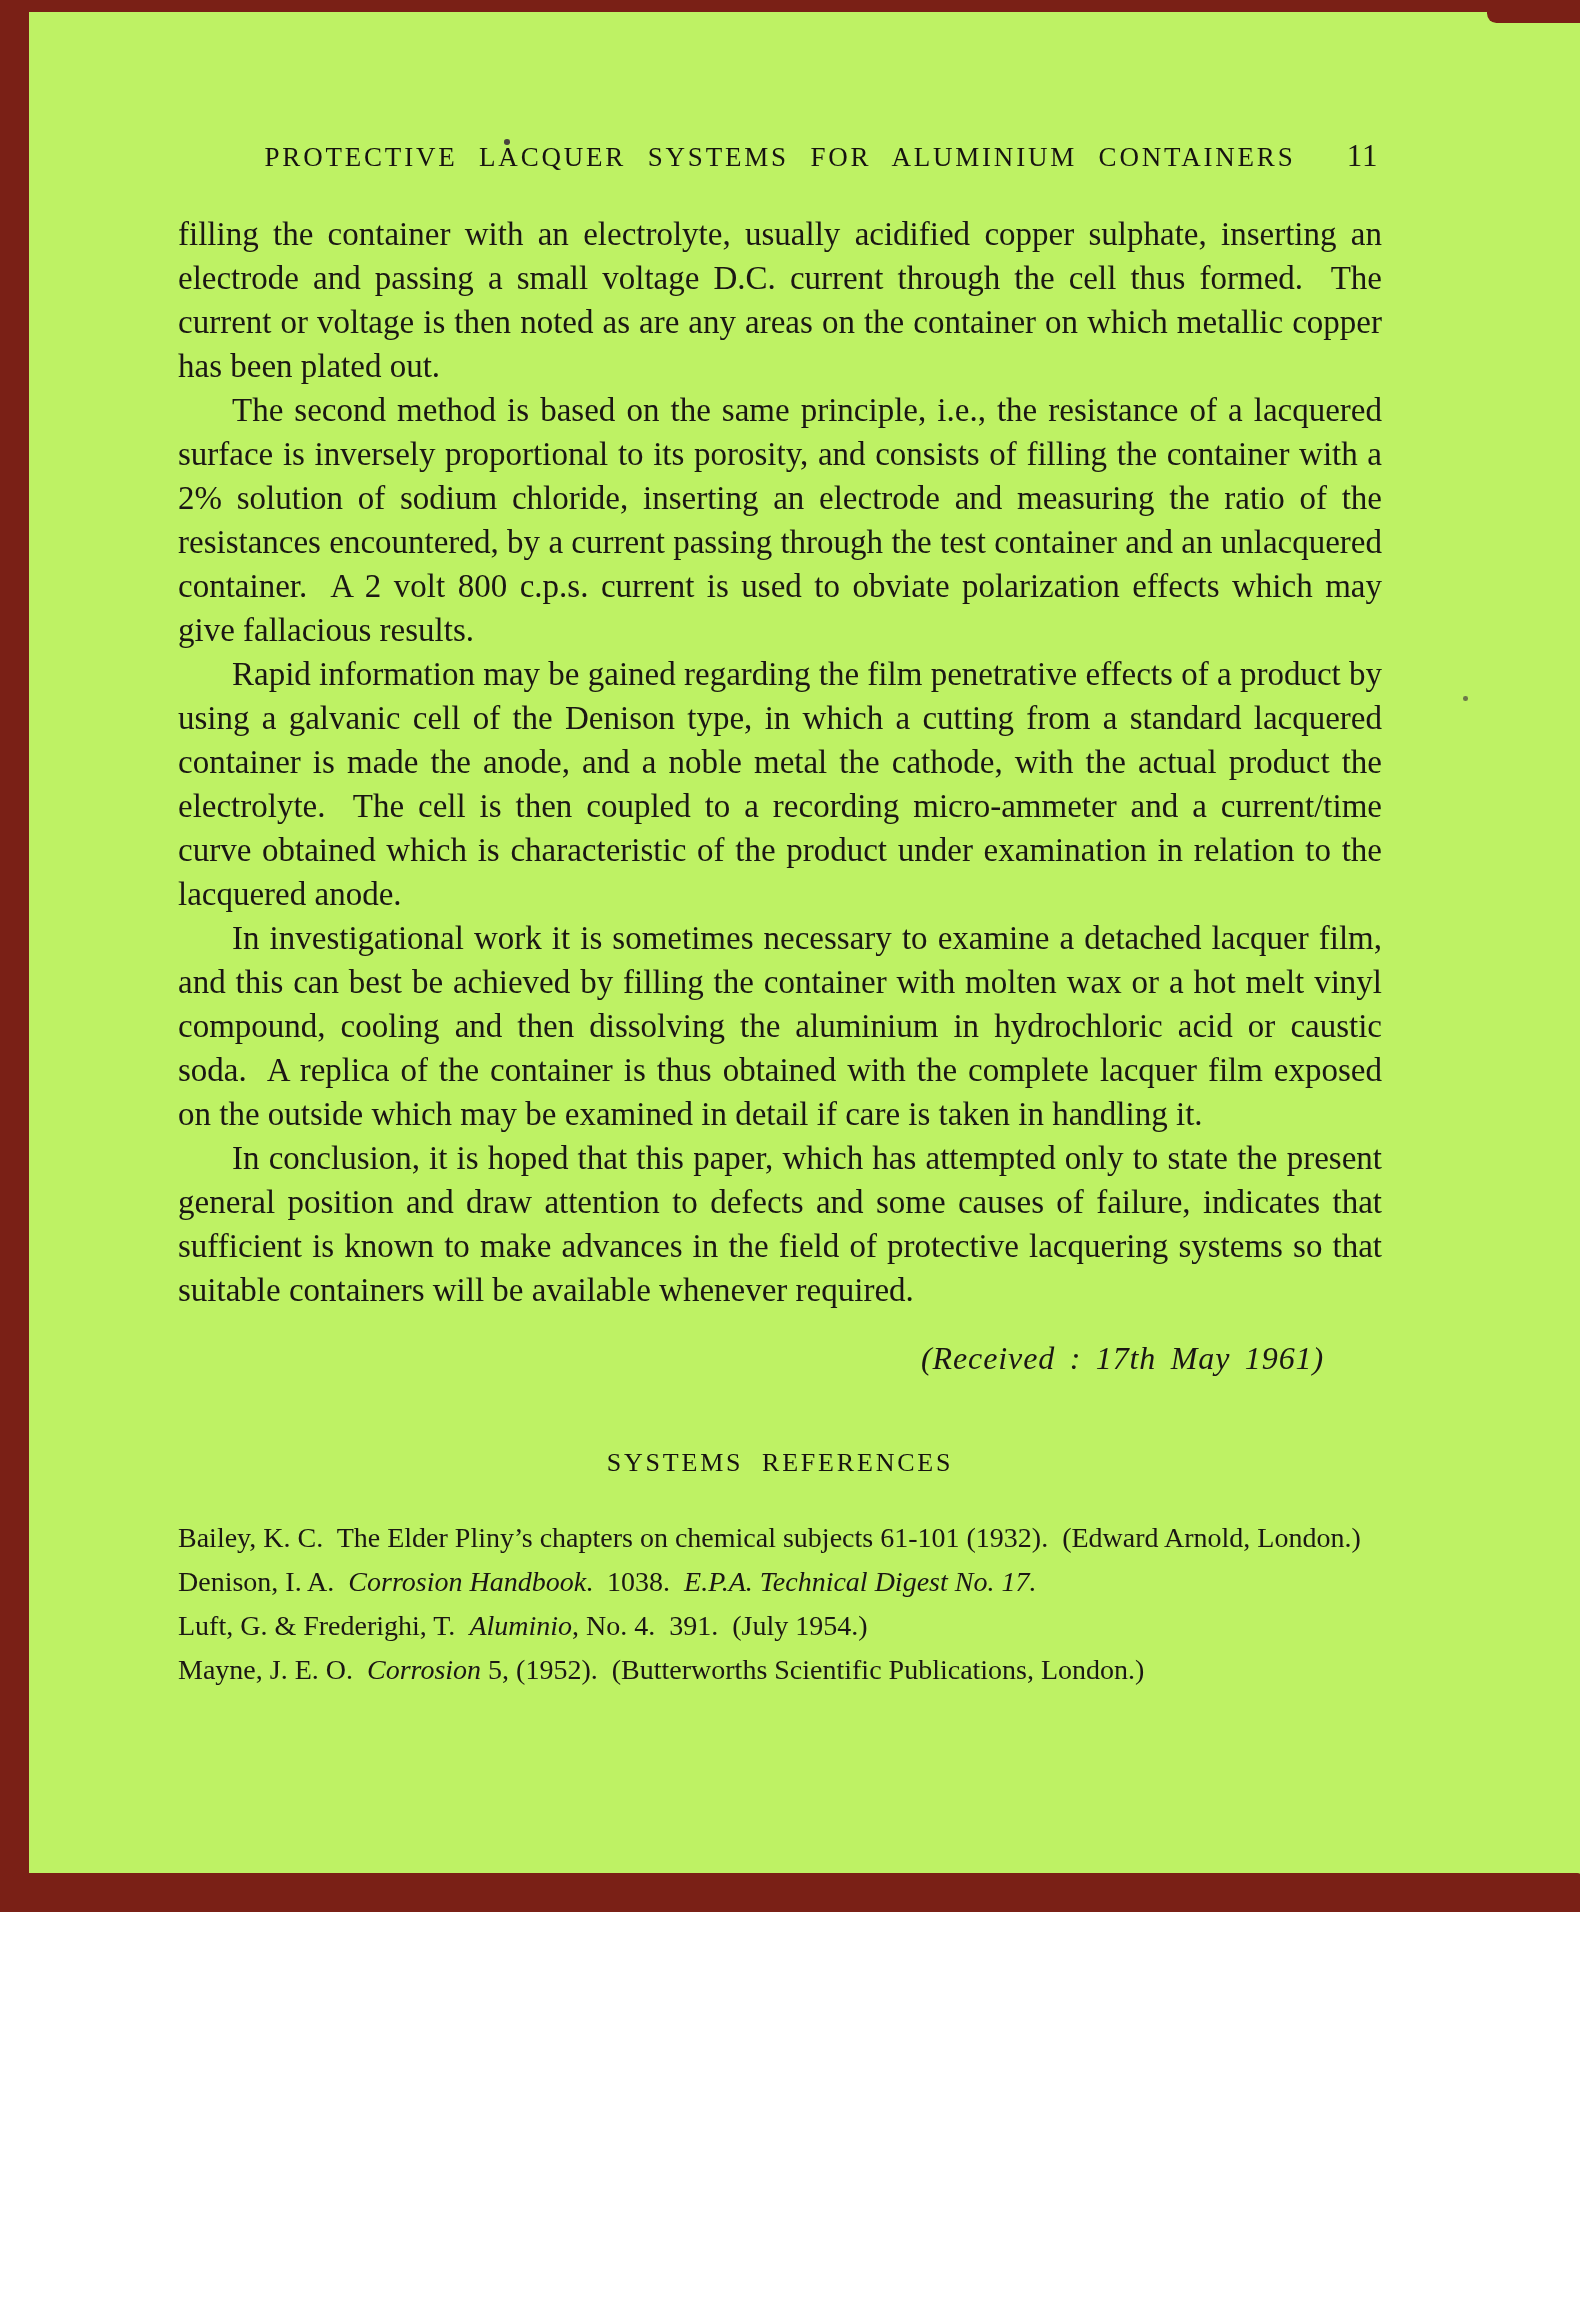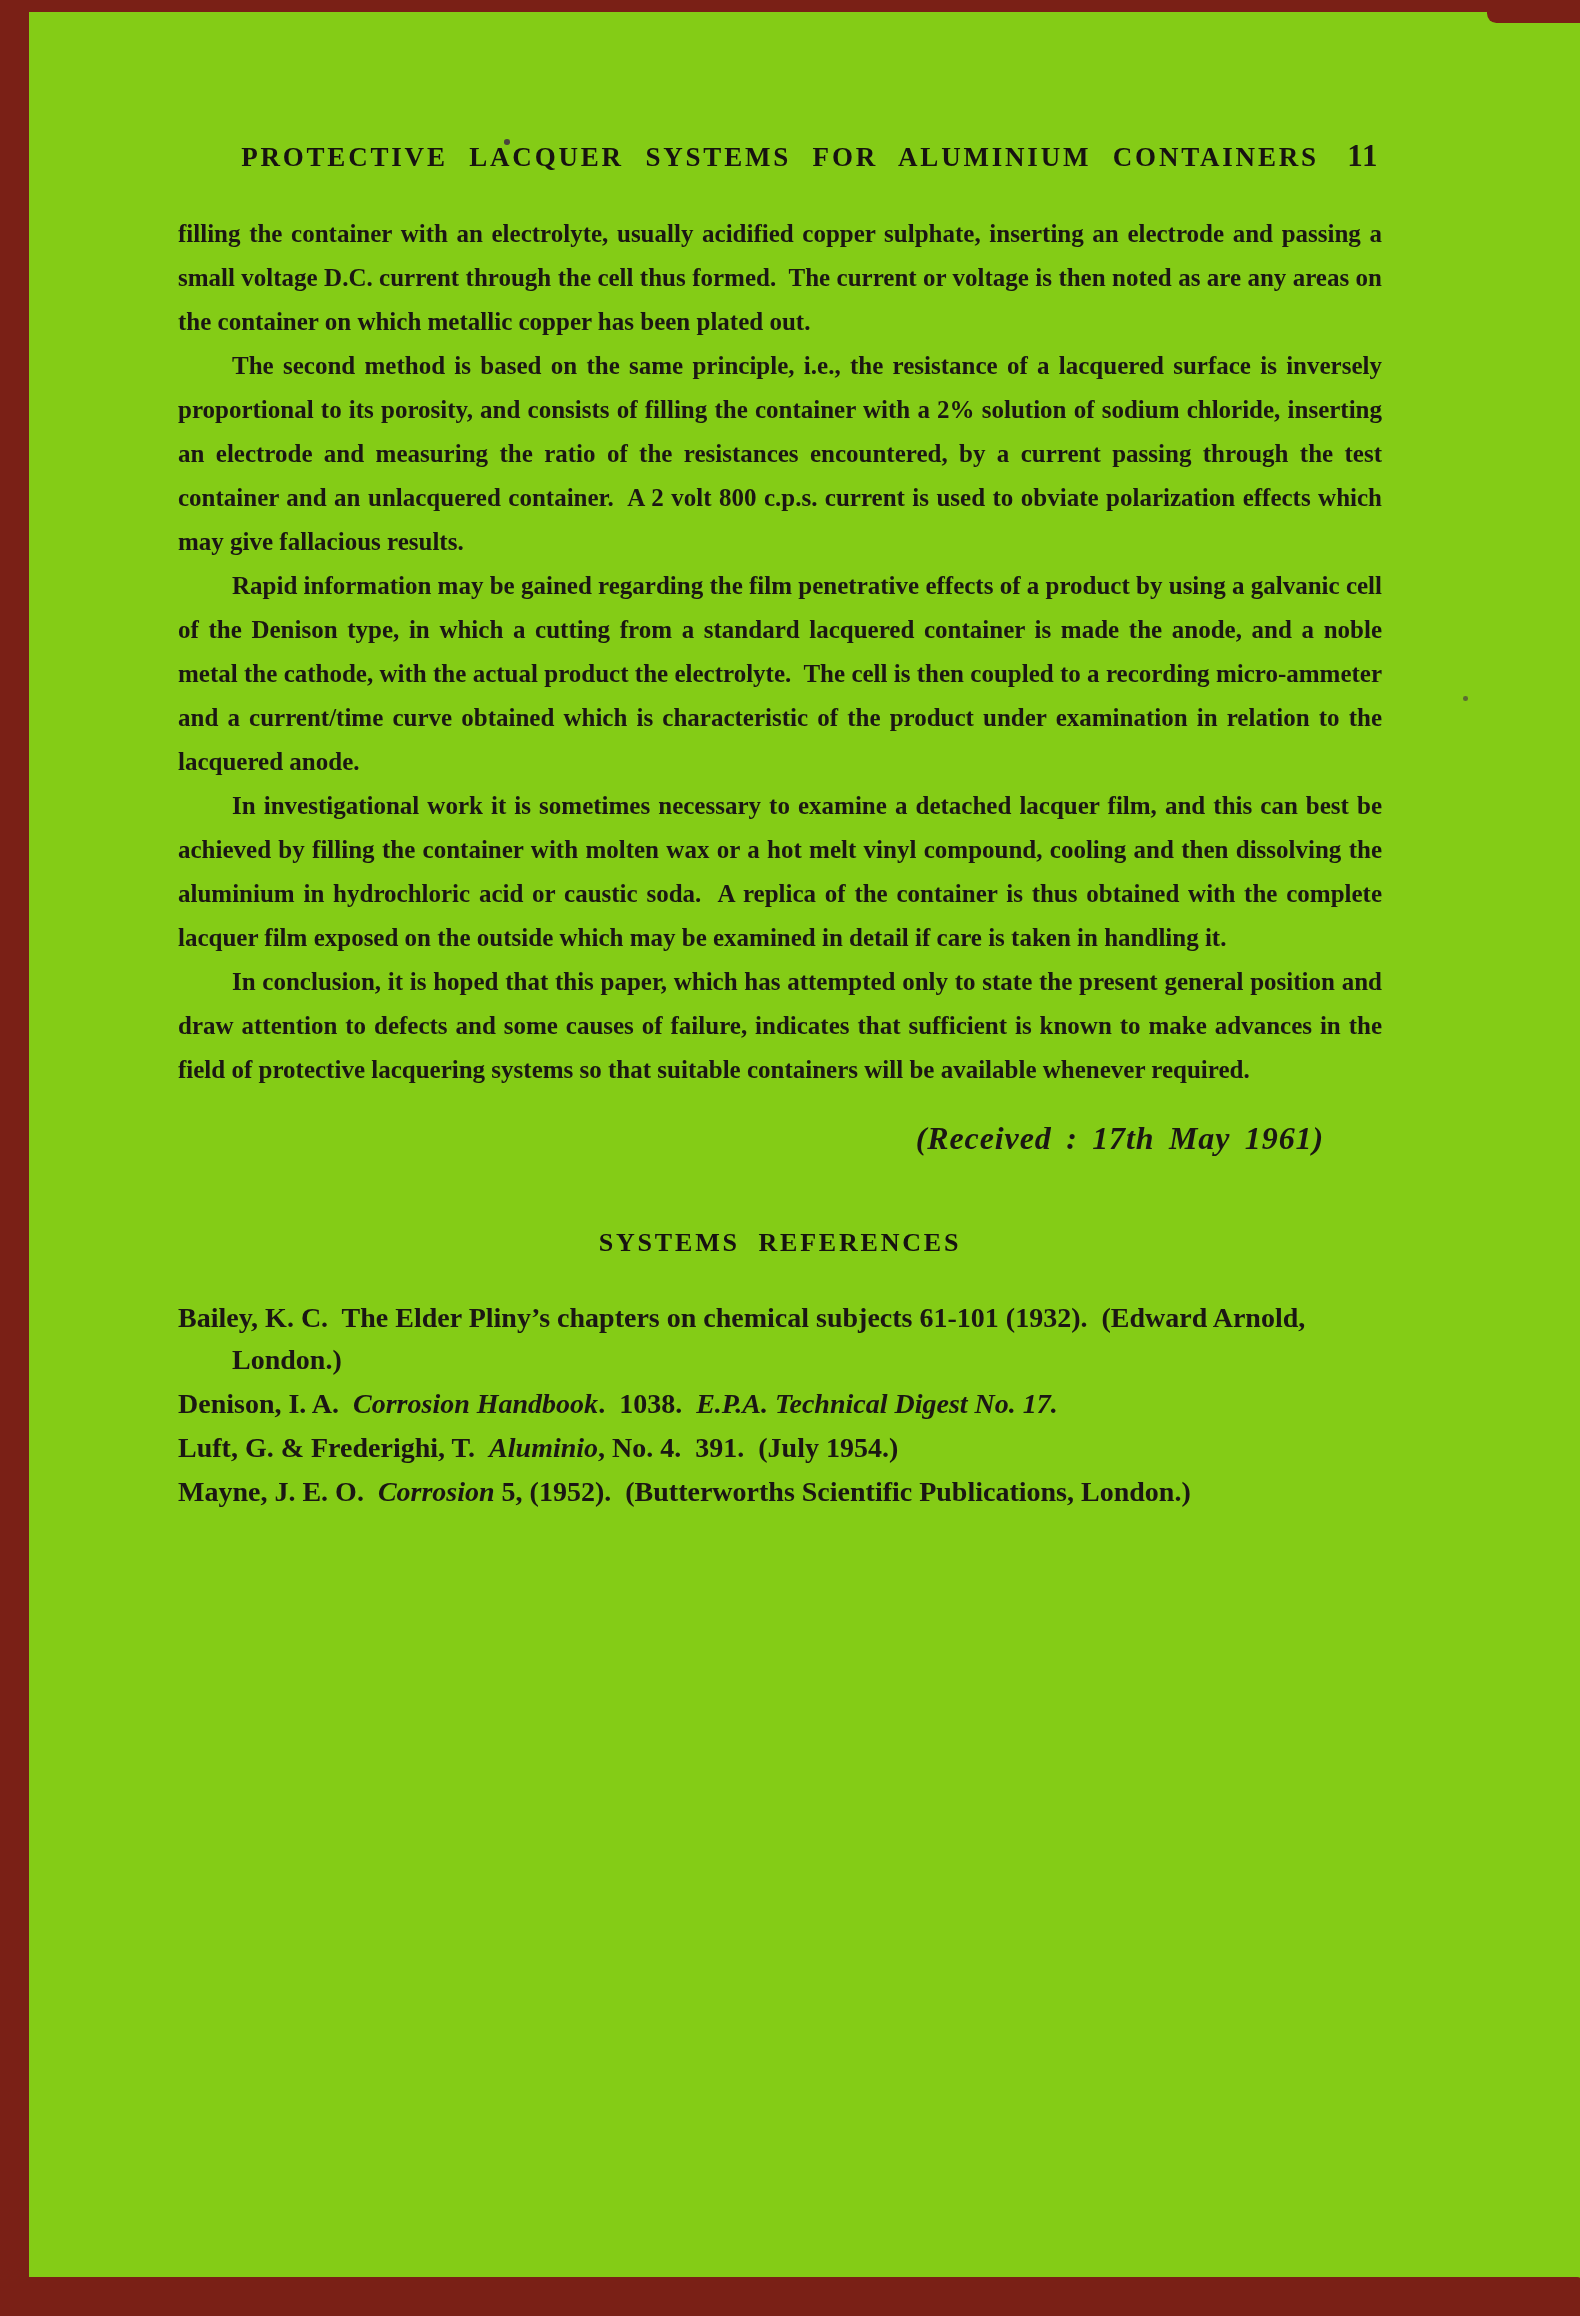--- a/index.html
+++ b/index.html
@@ -1,24 +1,23 @@
 <!DOCTYPE html>
 <html style="--edge-color: #7a2016;font-size:15px"><head>
 <meta charset="utf-8">
 <style>
   html, body { margin: 0; padding: 0; background: #ffffff; }
   .scan-page {
     position: relative;
     width: 1581px;
-    height: 2316px;
-    background: #84cc16;
+    height: 1912px;
+    background: #bef264;
     overflow: hidden;
     font-family: "Liberation Serif", "DejaVu Serif", serif;
     color: #1b1713;
-    font-weight: bold;
   }
   
   .edge { position: absolute; background: var(--edge-color, #7a2016); }
   .edge-left   { left: 0; top: 0; width: 29px; height: 2316px; }
   .edge-top    { left: 0; top: 0; width: 1581px; height: 12px; }
   .edge-top-right { right: 0; top: 0; width: 94px; height: 22.5px; border-bottom-left-radius: 9.4px; }
   .edge-bottom { left: 0; bottom: 0; width: 1581px; height: 39px; border-top-right-radius: 3.7px; }
 
   .running-header {
     position: absolute;
@@ -38,21 +37,21 @@
     font-size: 31px;
     letter-spacing: 0.9px;
   }
 
   .content {
     position: absolute;
     top: 212px; left: 178px; width: 1204px;
   }
   .body-par {
     margin: 0;
-    font-size: 25px;
+    font-size: 33px;
     line-height: 44px;
     text-align: justify;
     text-indent: 54px;
     white-space: pre-wrap;
   }
   .body-par.no-indent { text-indent: 0; }
 
   .received-line {
     box-sizing: border-box;
     margin-top: 28px;

